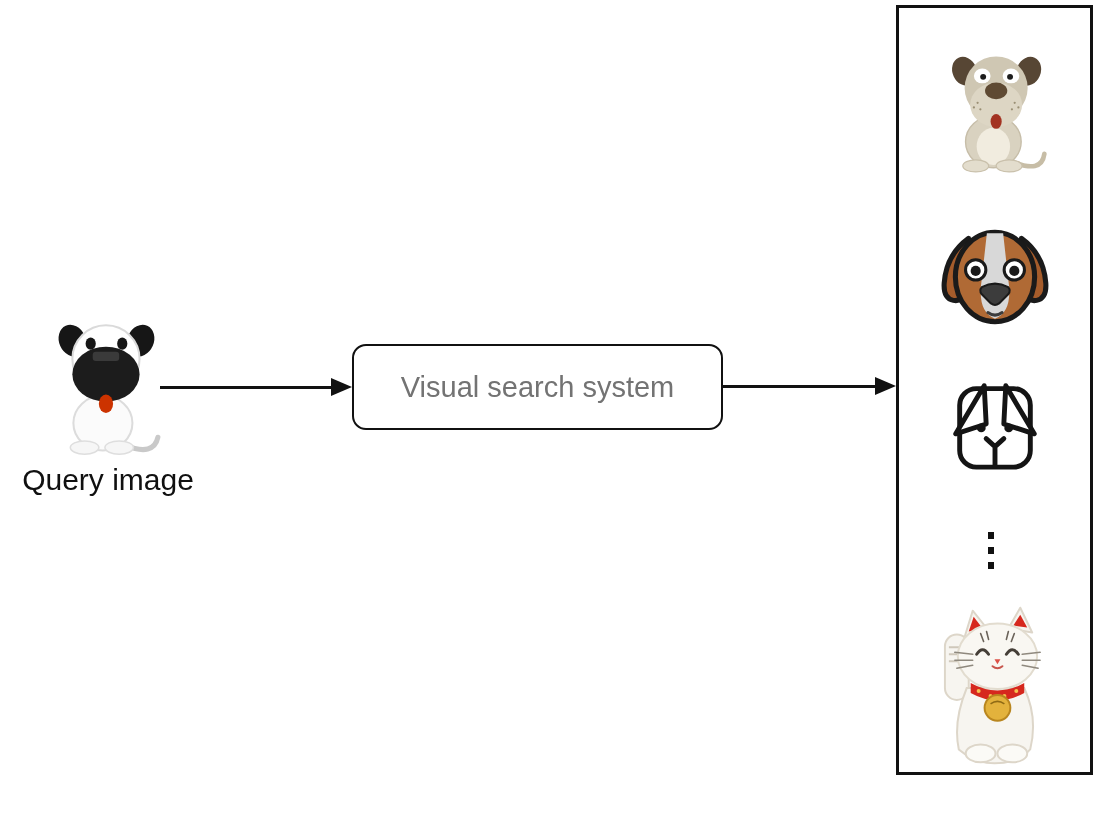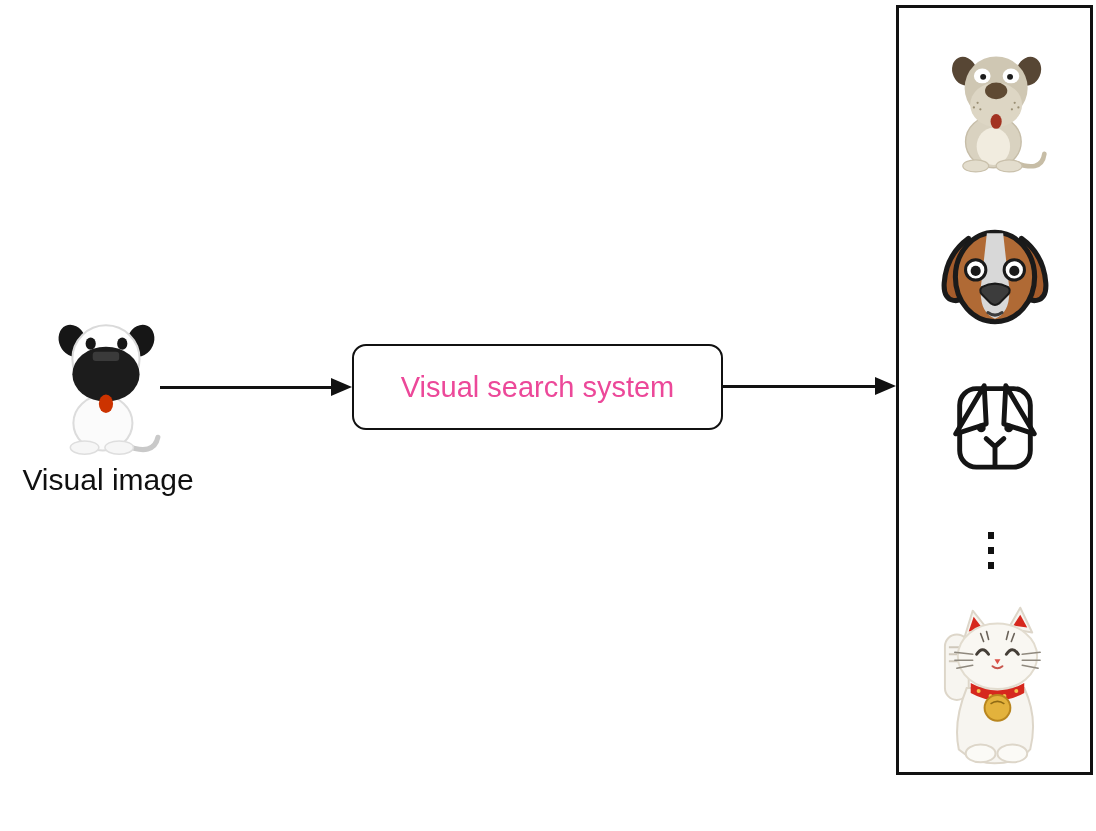--- a/index.html
+++ b/index.html
@@ -7,21 +7,21 @@
     position:relative;width:1096px;height:831px;background:#ffffff;overflow:hidden;
     font-family:"Liberation Sans", sans-serif;color:#111;
   }
   .abs{position:absolute;}
   .caption{font-size:30px;line-height:1.1;text-align:center;color:#101010;}
   .sysbox{
     left:352px;top:344px;width:371px;height:86px;box-sizing:border-box;
     border:2.5px solid #111;border-radius:14px;background:#fff;
     display:flex;align-items:center;justify-content:center;
   }
-  .sysbox .label{font-size:29px;color:#ec4899;white-space:nowrap;}
+  .sysbox .label{font-size:29px;color:#737373;white-space:nowrap;}
   .arrow-line{height:2.5px;background:#111;}
   .arrow-head{
     width:0;height:0;
     border-top:9px solid transparent;border-bottom:9px solid transparent;
     border-left:21px solid #111;
   }
   .resultsbox{
     left:896px;top:5px;width:197px;height:770px;box-sizing:border-box;
     border:3px solid #111;background:#fff;
   }
@@ -46,21 +46,21 @@
       <ellipse cx="87" cy="24" rx="13" ry="16" fill="#161616" transform="rotate(24 87 24)"></ellipse>
       <circle cx="53" cy="42" r="33" fill="#ffffff" stroke="#dadada" stroke-width="2"></circle>
       <ellipse cx="38" cy="27" rx="5" ry="6" fill="#161616"></ellipse>
       <ellipse cx="69" cy="27" rx="5" ry="6" fill="#161616"></ellipse>
       <ellipse cx="53" cy="57" rx="33" ry="27" fill="#1c1c1c"></ellipse>
       <rect x="40" y="35" width="26" height="9" rx="3" fill="#3a3a3a"></rect>
       <ellipse cx="53" cy="86" rx="7" ry="9" fill="#cc3300"></ellipse>
     </svg>
   </div>
 
-  <div class="abs caption" style="left:2px;top:463px;width:212px;">Visual image</div>
+  <div class="abs caption" style="left:2px;top:463px;width:212px;">Query image</div>
 
   <div class="abs arrow-line" style="left:160px;top:386px;width:172px;"></div>
   <div class="abs arrow-head" style="left:331px;top:378px;"></div>
 
   <div class="abs sysbox">
     <span class="label">Visual search system</span>
   </div>
 
   <div class="abs arrow-line" style="left:723px;top:385px;width:153px;"></div>
   <div class="abs arrow-head" style="left:875px;top:377px;"></div>

